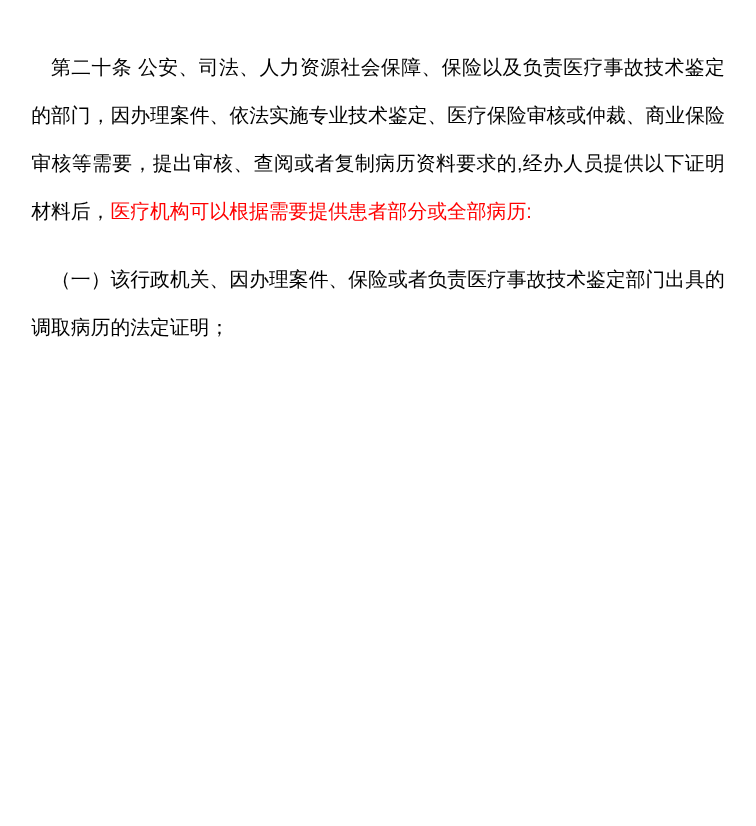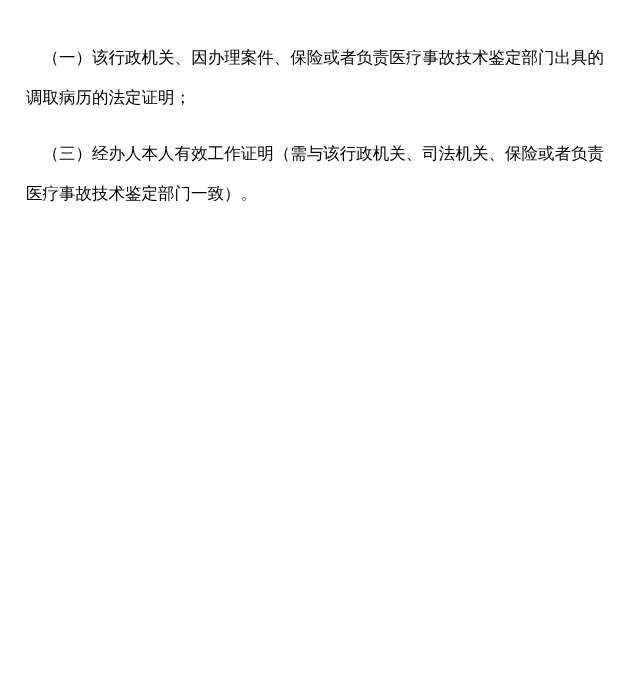--- a/index.html
+++ b/index.html
@@ -29,20 +29,22 @@
   .red {
     color: #ff0000;
   }
 </style>
 </head>
 <body>
 
 <div class="doc">
 
 
+  <p>
+    <span>第二十条 公安、司法、人力资源社会保障、保险以及负责医疗事故技术鉴定的部门，因办理案件、依法实施专业技术鉴定、医疗保险审核或仲裁、商业保险审核等需要，提出审核、查阅或者复制病历资料要求的,经办人员提供以下证明材料后，</span><span class="red">医疗机构可以根据需要提供患者部分或全部病历:</span>
+  </p>
 
   <p>（一）该行政机关、因办理案件、保险或者负责医疗事故技术鉴定部门出具的调取病历的法定证明；</p>
 
 
-  <p>（三）经办人本人有效工作证明（需与该行政机关、司法机关、保险或者负责医疗事故技术鉴定部门一致）。</p>
 
 
 </div>
 
 </body></html>

